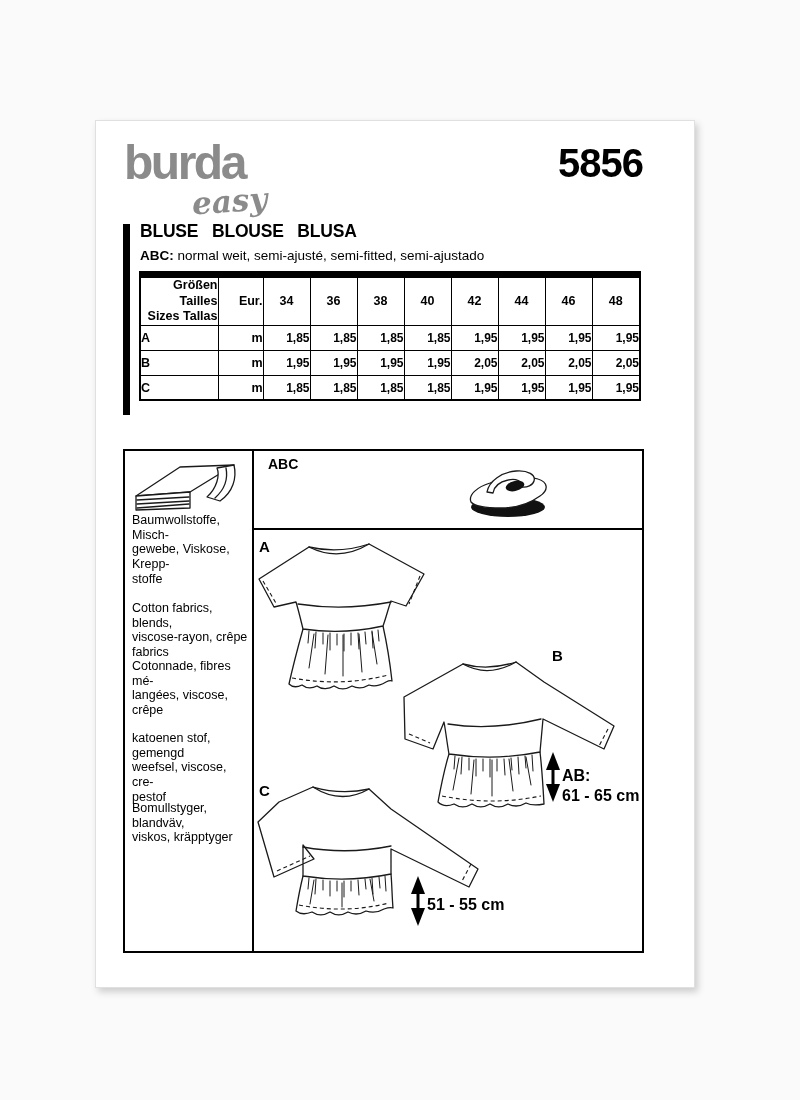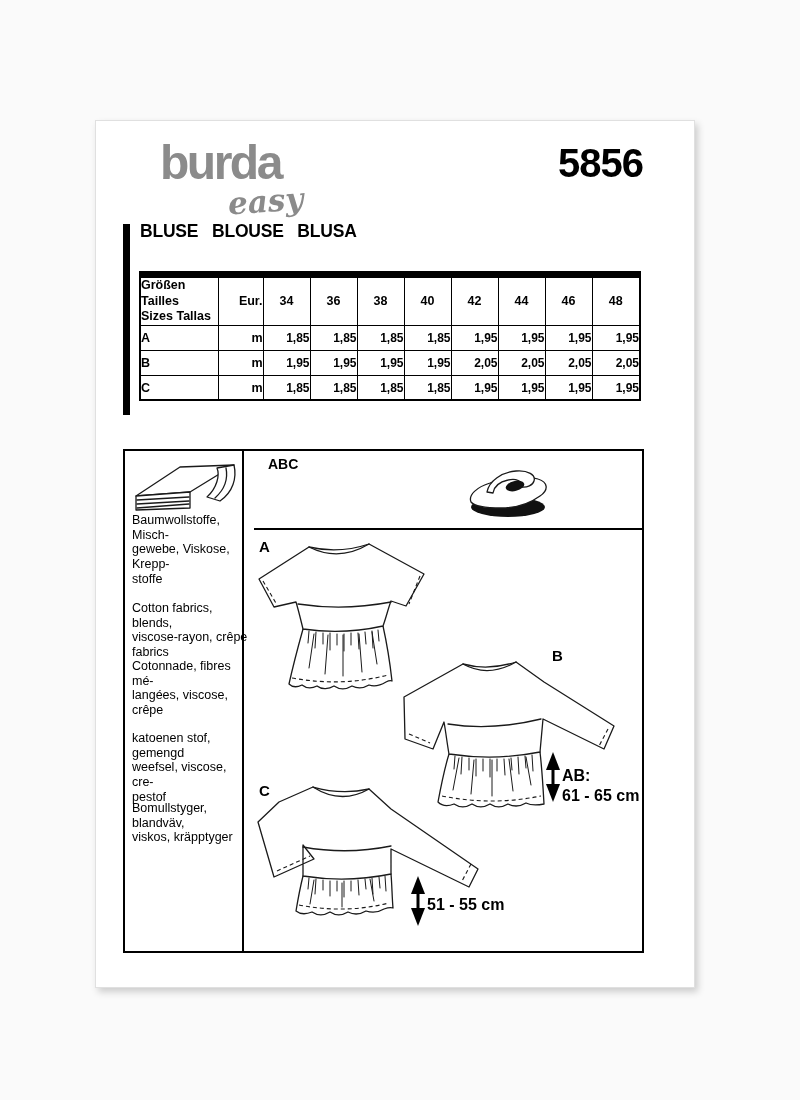--- a/index.html
+++ b/index.html
@@ -2,47 +2,47 @@
 <html><head>
 <meta charset="utf-8">
 <style>
   * { margin:0; padding:0; box-sizing:border-box; }
   html,body { width:800px; height:1100px; background:#fafafa; font-family:"Liberation Sans", sans-serif; color:#000; }
   .stage { position:relative; width:800px; height:1100px; overflow:hidden; }
   .sheet { position:absolute; left:95px; top:120px; width:600px; height:868px; background:#fff;
            border:1px solid #e0e0e0; box-shadow:3px 4px 7px rgba(0,0,0,.18); }
 
   
-  .logo { position:absolute; left:28px; top:18px; width:240px; height:110px;margin-left:36px; }
+  .logo { position:absolute; left:28px; top:18px; width:240px; height:110px; }
   .logo-main { font-weight:bold; font-size:48px; letter-spacing:-2.5px; color:#8b8b8b; line-height:1; }
   .logo-sub { position:absolute; left:68px; top:44px; font-family:"DejaVu Serif", serif; font-style:italic;
               font-weight:bold; font-size:31px; color:#8b8b8b; transform:rotate(-4deg); }
   .pattern-number { position:absolute; right:51px; top:20px; font-weight:bold; font-size:40px; letter-spacing:-1px; }
 
   .heading-bar { position:absolute; left:27px; top:103px; width:7px; height:191px; background:#000; }
   .title { position:absolute; left:44px; top:100px; font-weight:bold; font-size:17.5px; word-spacing:9px; letter-spacing:-0.2px; }
   .subtitle { position:absolute; left:44px; top:127px; font-size:13.5px; }
   .subtitle b { font-weight:bold; }
 
   
   .tbl-wrap { position:absolute; left:43px; top:150px; }
   table.yardage { border-collapse:collapse; table-layout:fixed; width:500px; font-size:12.5px; font-weight:bold;
                   border:2px solid #000; border-top:7px solid #000; }
   table.yardage td { border:1.5px solid #000; padding:0; vertical-align:middle; }
   td.w-header { text-align:center; font-size:13px; height:18px; }
   td.corner { height:18px; }
-  td.size-hdr-cell { padding-left:6px; height:44px; font-size:12.5px; line-height:1.25; white-space:pre-line; }
+  td.size-hdr-cell { padding-left:6px; height:44px; font-size:12.5px; line-height:1.25; white-space:pre-line;text-align:right; }
   td.unit { text-align:right; padding-right:5px; }
   td.size { text-align:center; }
   td.view-label { padding-left:6px; height:25px; }
   td.val { text-align:right; height:25px; font-size:12px; }
 
   
   .info-box { position:absolute; left:27px; top:328px; width:521px; height:504px; border:2px solid #000; }
-  .fabric-col { position:absolute; left:0; top:0; bottom:0; width:119px; border-right:2px solid #000; }
+  .fabric-col { position:absolute; left:0; top:0; bottom:0; width:129px; border-right:2px solid #000; }
   .fabric-col .para { position:absolute; left:7px; width:118px; font-size:12.5px; line-height:1.17; white-space:pre-line; }
   .p1{top:62px} .p2{top:150px} .p3{top:208px} .p4{top:280px} .p5{top:350px} .p6{top:422px}
   .fabric-icon-svg { position:absolute; left:5px; top:5px; }
 
   .abc-box { position:absolute; left:129px; right:0; top:0; height:79px; border-bottom:2px solid #000; }
   .abc-label { position:absolute; left:14px; top:5px; font-weight:bold; font-size:14px; }
   .abc-text { position:absolute; left:14px; top:23px; width:300px; font-size:12.5px; line-height:1.17; white-space:pre-line; }
   .iron-svg { position:absolute; left:212px; top:8px; }
 
   .garment-svg { position:absolute; left:127px; top:77px; }
@@ -67,20 +67,21 @@
   <div class="sheet">
 
     <div class="logo">
       <div class="logo-main">burda</div>
       <div class="logo-sub">easy</div>
     </div>
     <div class="pattern-number">5856</div>
 
     <div class="heading-bar"></div>
     <div class="title">BLUSE BLOUSE BLUSA</div>
+    <div class="subtitle"><b>ABC:</b><span> normal weit, semi-ajusté, semi-fitted, semi-ajustado</span></div>
 
     <div class="tbl-wrap">
       <table class="yardage">
         <colgroup>
           <col style="width:78px">
             <col style="width:45px">
           <col style="width:47px">
             <col style="width:47px">
             <col style="width:47px">
             <col style="width:47px">

